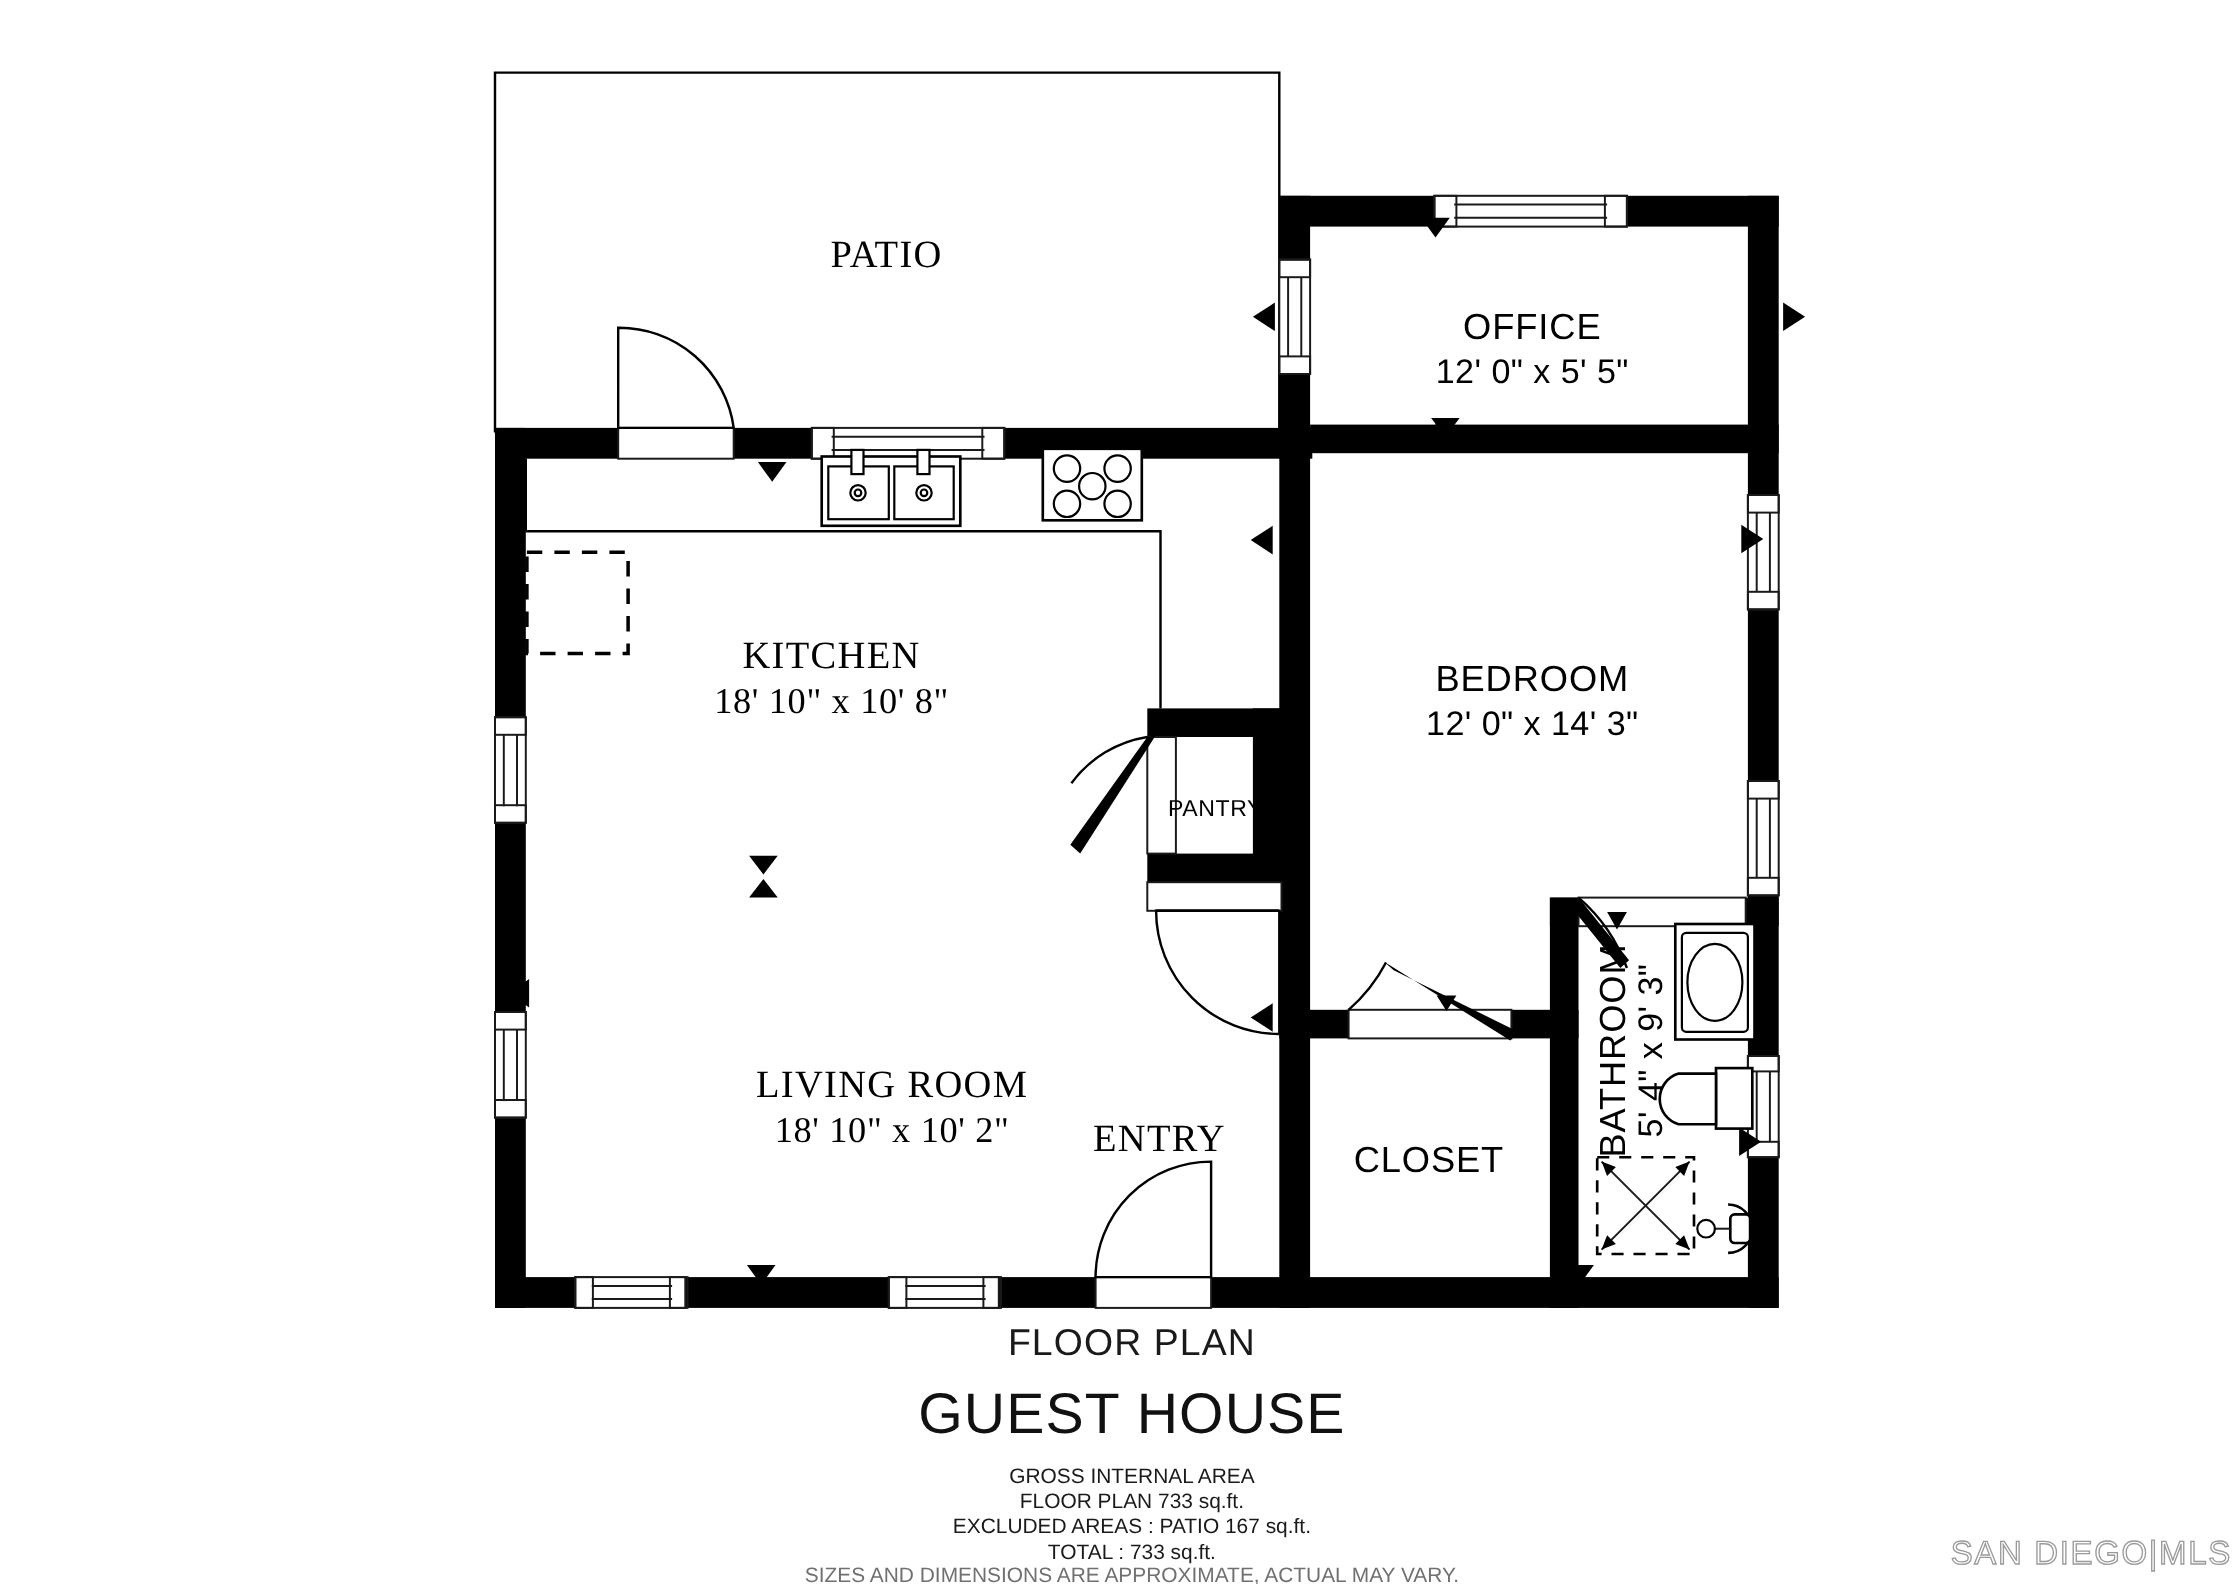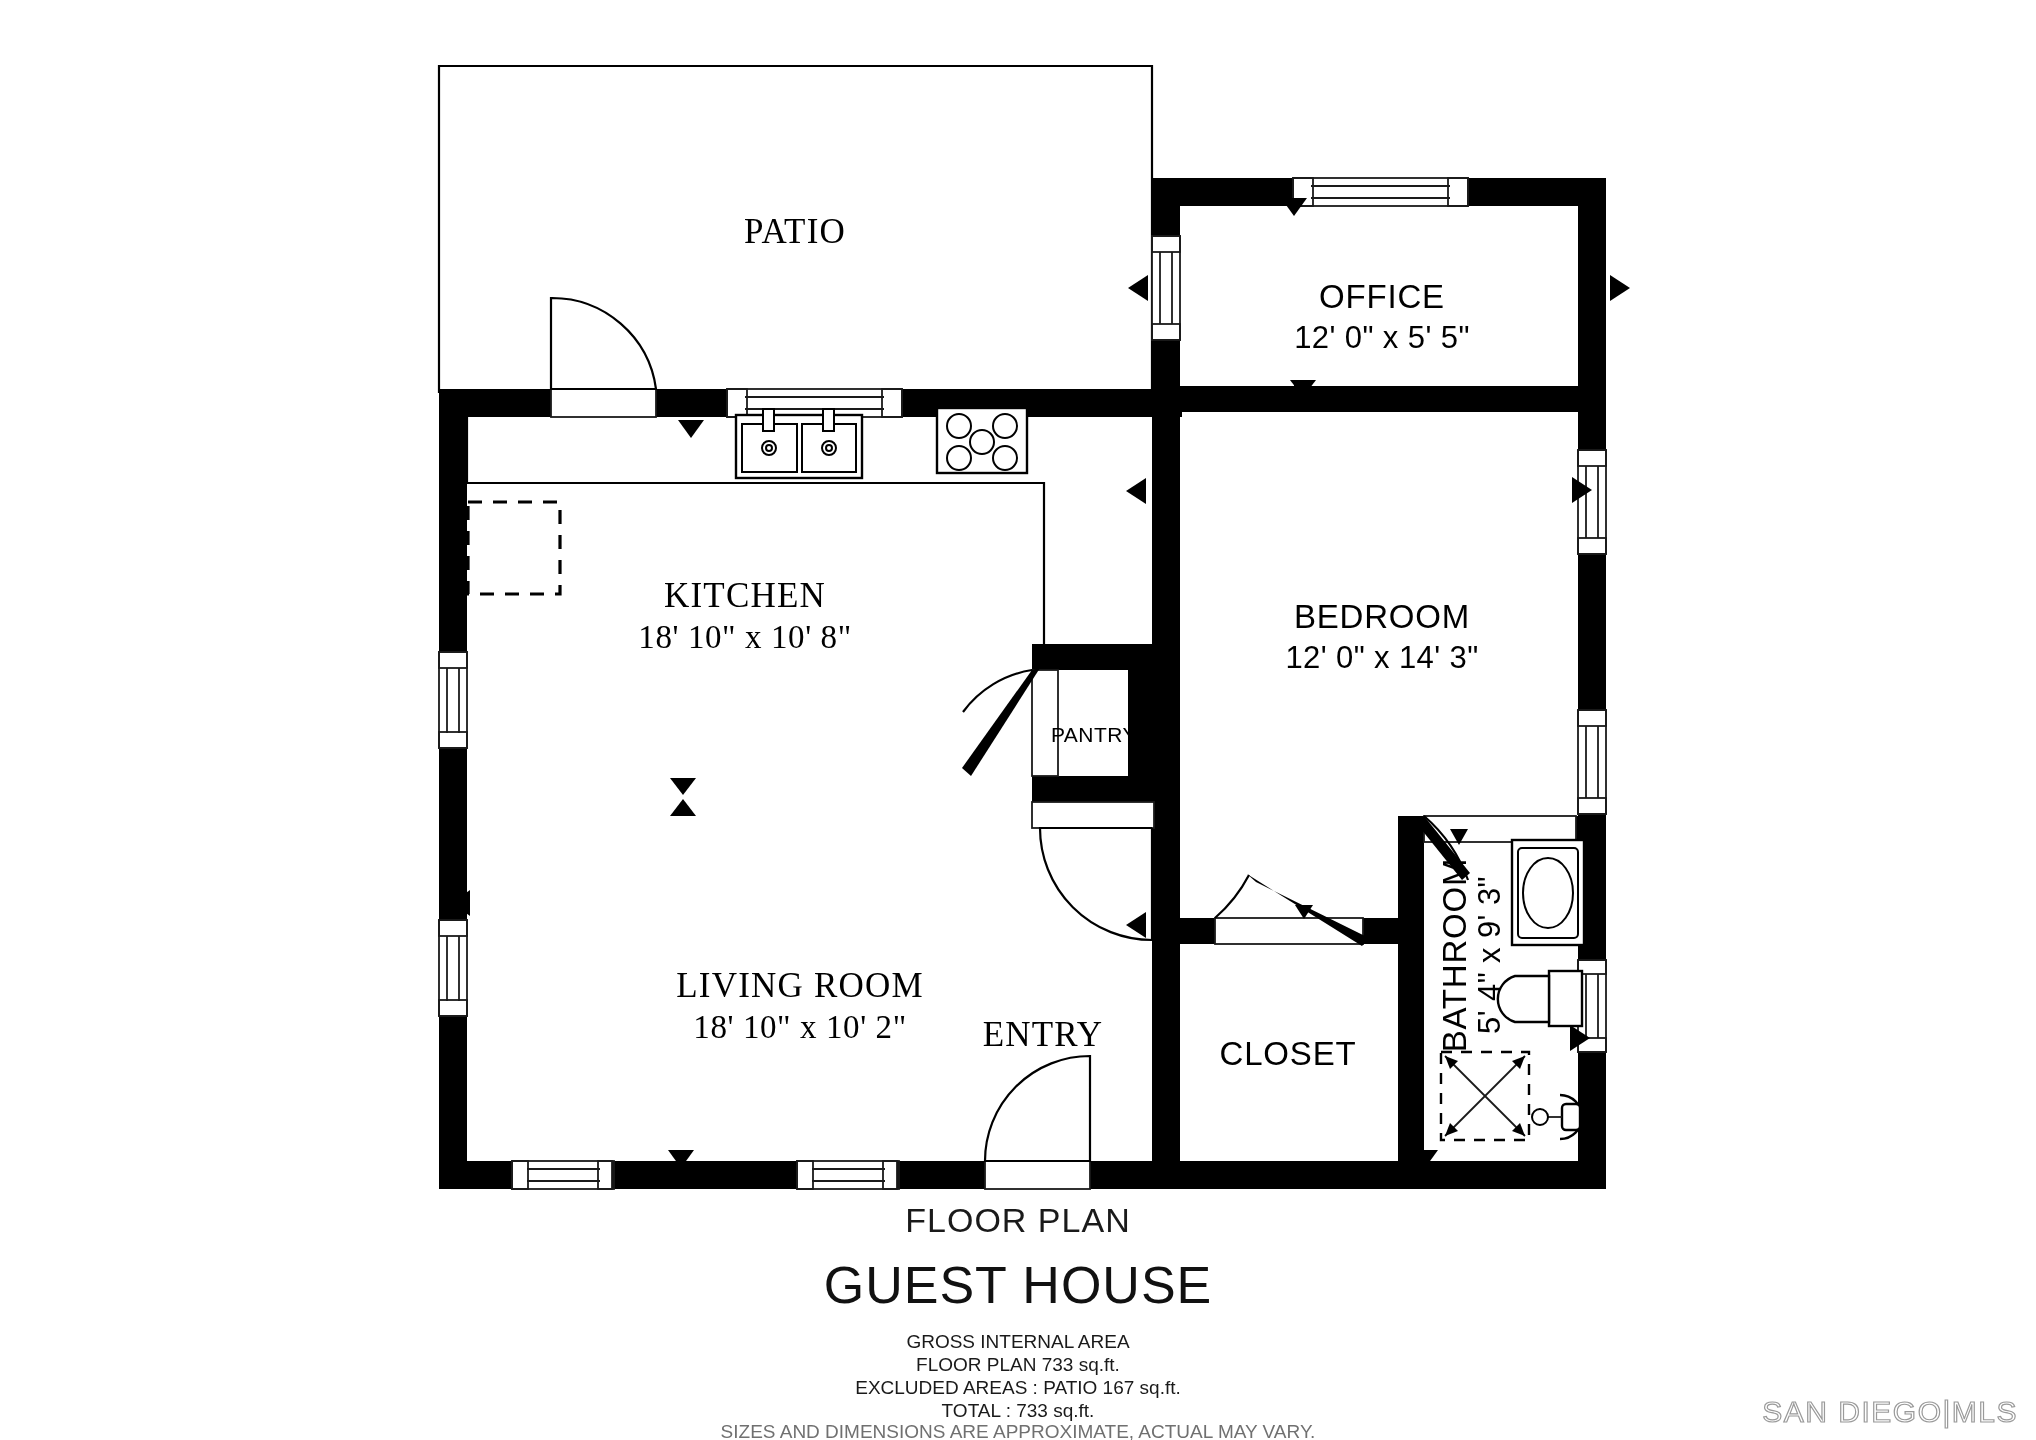--- a/index.html
+++ b/index.html
@@ -11,21 +11,21 @@
   body {
     width: 2036px;
     height: 1440px;
     position: relative;
     overflow: hidden;
     font-family: "Liberation Sans", sans-serif;
     color: #000000;
   }
   #plan-wrap {
     position: absolute;
-    left: 0; top: 0;
+    left: 11px; top: 0;
     width: 1642px;
     height: 1440px;
   }
   svg.plan {
     position: absolute;
     left: 0; top: 0;
     width: 2036px;
     height: 1440px;
     display: block;
   }

